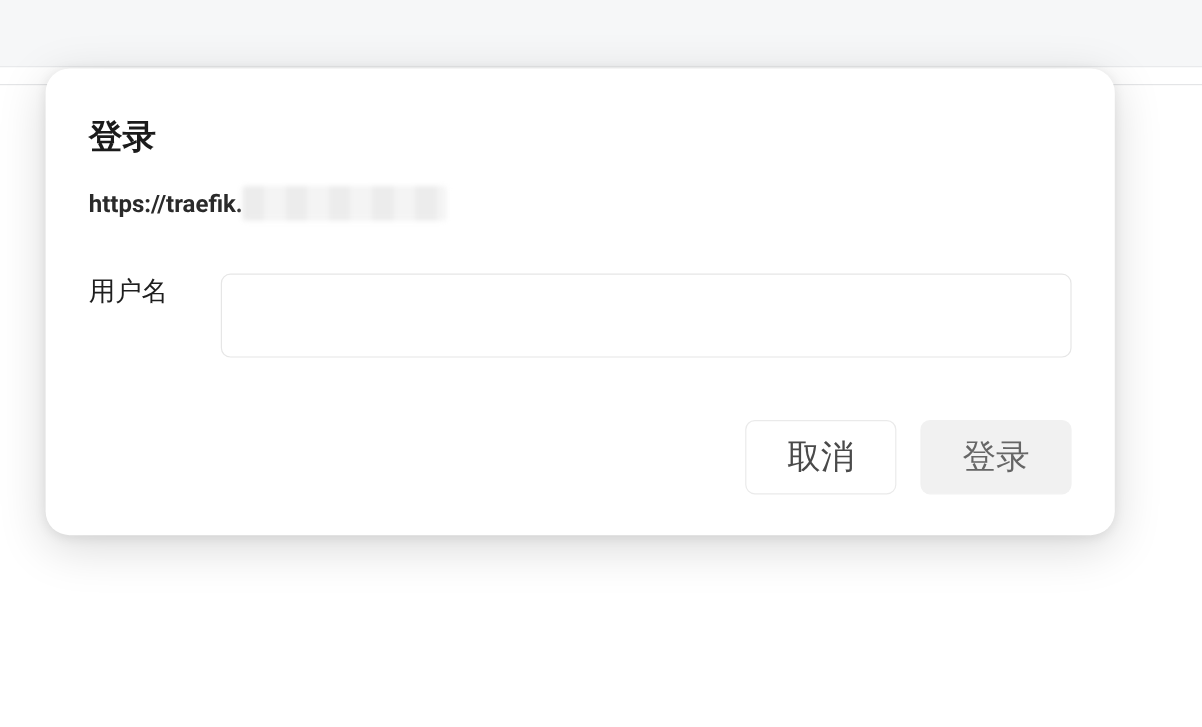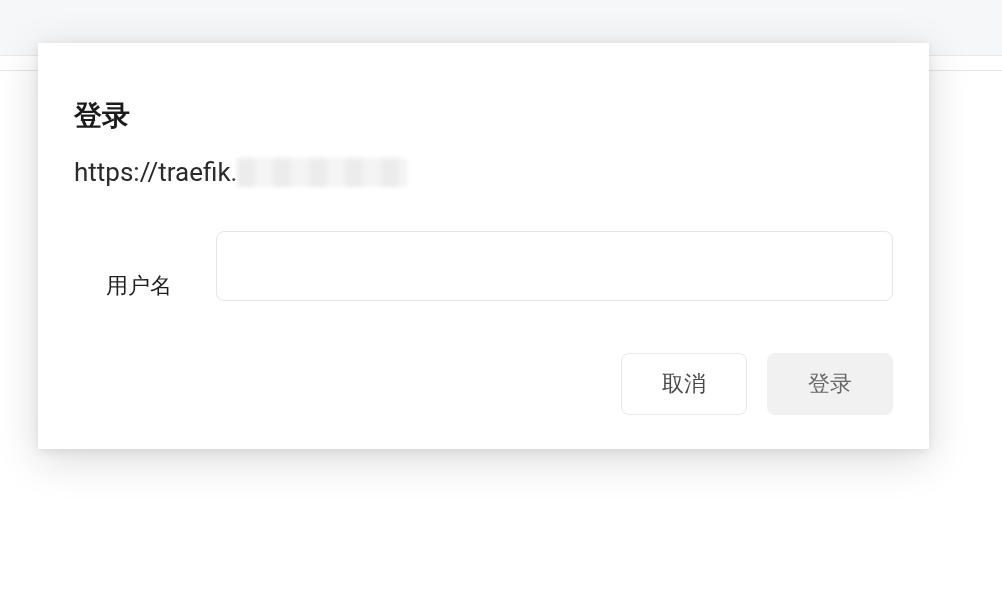--- a/index.html
+++ b/index.html
@@ -25,46 +25,46 @@
 
     .divider-line {
       width: 100%;
       height: 1px;
       background: #e4e5e7;
       margin-top: 14px;
     }
 
     .modal {
       position: absolute;
-      top: 43px;
+      top: 57px;
       left: 38px;
       width: 891px;
       background: #ffffff;
-      border-radius: 0;
+      border-radius: 20px;
       box-shadow: 0 10px 40px rgba(0,0,0,0.15), 0 2px 10px rgba(0,0,0,0.08);
-      padding: 54px 36px 34px 36px;
+      padding: 38px 36px 34px 36px;
     }
 
     .modal-title {
       font-size: 28px;
       font-weight: 600;
       color: #1b1b1b;
       margin-bottom: 22px;
     }
 
     .url-row {
       display: flex;
       align-items: center;
       margin-bottom: 44px;
     }
 
     .url-text {
-      font-size: 26px;
+      font-size: 20px;
       color: #2a2a2a;
-      font-weight: 400;
+      font-weight: 700;
     }
 
     .blur-box {
       display: inline-block;
       width: 170px;
       height: 29px;
       margin-left: 0px;
       border-radius: 3px;
       background:
         repeating-linear-gradient(
@@ -73,23 +73,22 @@
           #ececec 18px,
           #f4f4f4 18px,
           #f4f4f4 36px
         );
       filter: blur(2px);
       vertical-align: middle;
     }
 
     .form-row {
       display: flex;
-      align-items: flex-end;
+      align-items: flex-start;
       margin-bottom: 24px;
-      margin-left: 32px;
     }
 
     .form-label {
       width: 110px;
       font-size: 22px;
       color: #1e1e1e;
       font-weight: 400;
       flex-shrink: 0;
     }
 
@@ -108,21 +107,21 @@
       display: flex;
       justify-content: flex-end;
       gap: 20px;
       margin-top: 52px;
     }
 
     .btn {
       min-width: 126px;
       height: 62px;
       border-radius: 8px;
-      font-size: 22px;
+      font-size: 28px;
       cursor: pointer;
       display: flex;
       align-items: center;
       justify-content: center;
       border: 1px solid transparent;
       user-select: none;
     }
 
     .btn-cancel {
       background: #ffffff;

